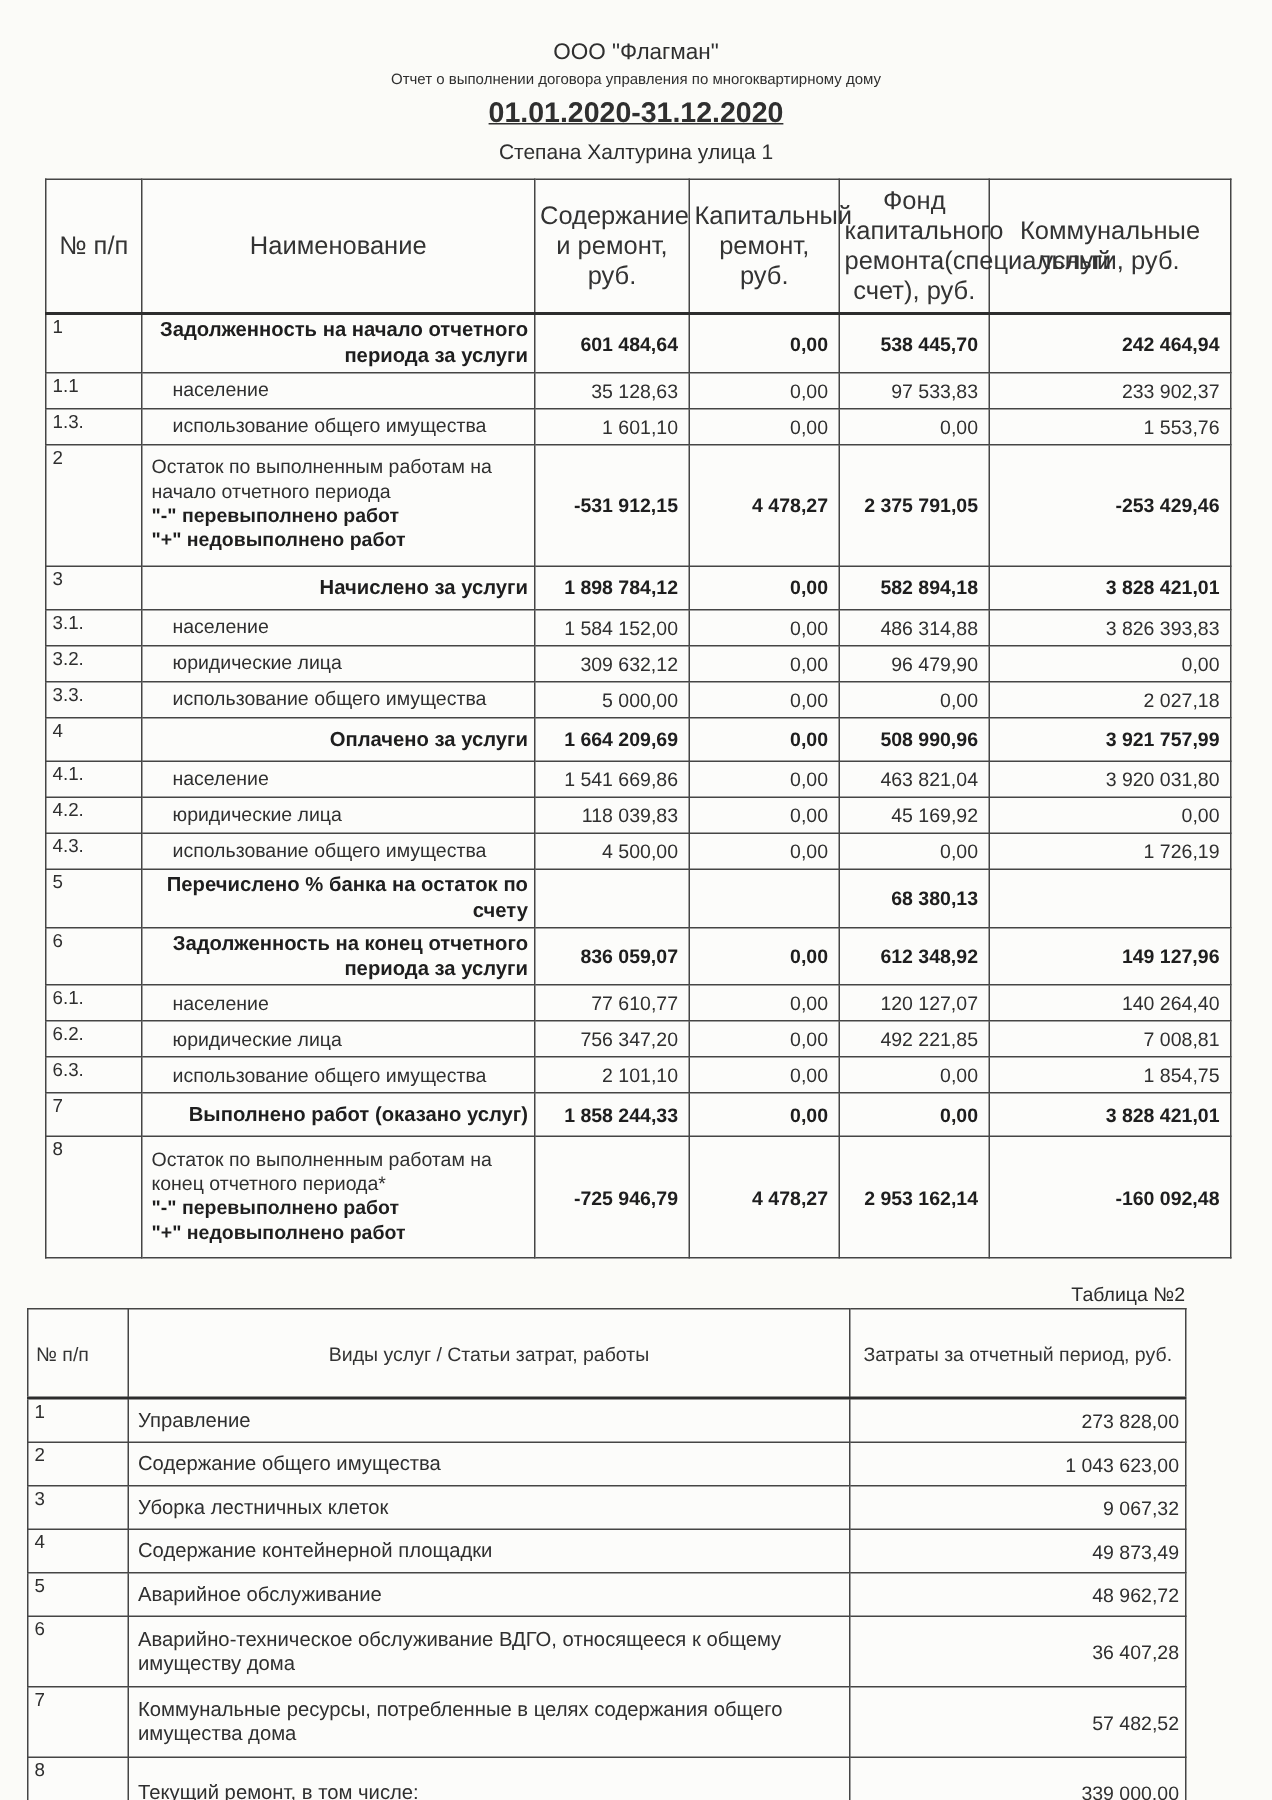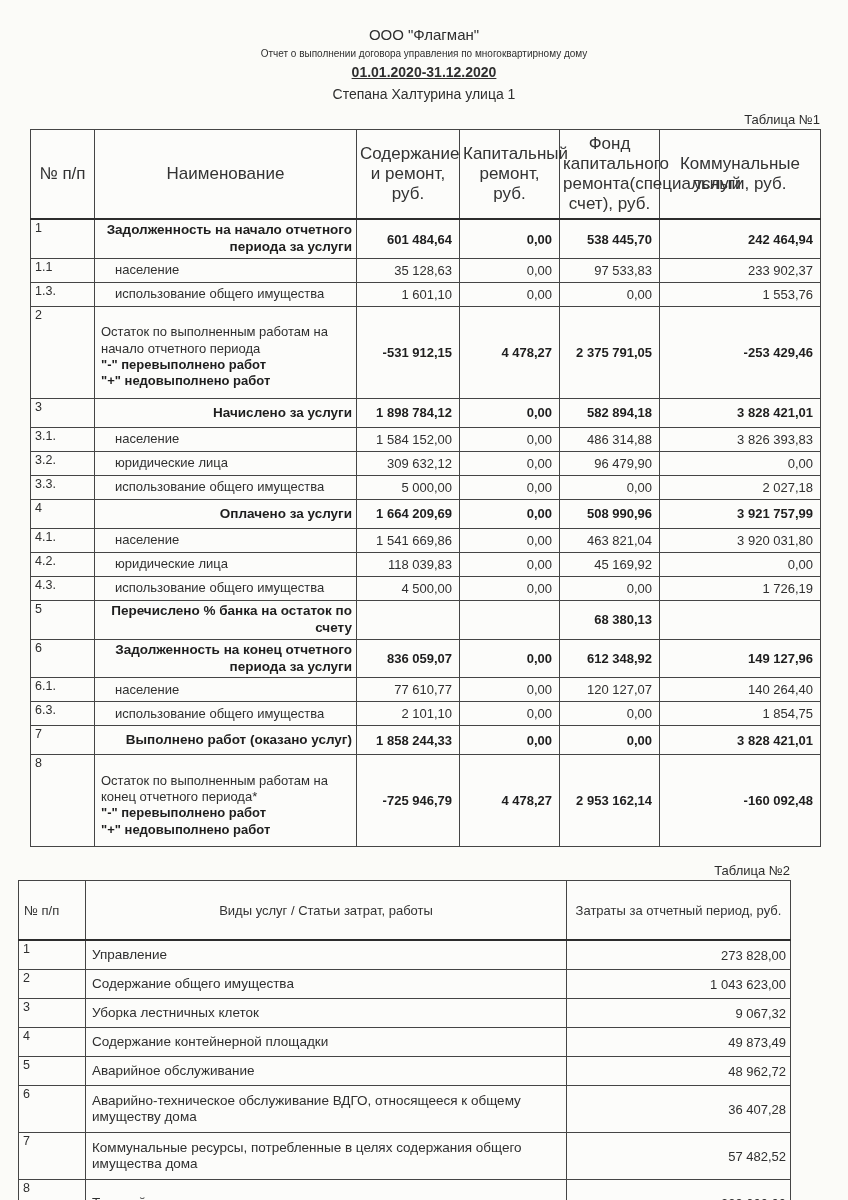--- a/index.html
+++ b/index.html
@@ -10,21 +10,21 @@
     color:#2f2f2f;
     position:relative;
     overflow:hidden;
   }
   .doc{padding-top:24px;}
 
   
   .header{text-align:center;line-height:1.4;}
   .h-org{font-size:15px;}
   .h-title{font-size:10px;margin-top:2px;}
-  .h-period{font-size:14px;font-weight:bold;text-decoration:underline;margin-top:2px;}
+  .h-period{font-size:19px;font-weight:bold;text-decoration:underline;margin-top:2px;}
   .h-addr{font-size:14px;margin-top:2px;}
 
   
   .caption{font-size:13px;text-align:right;margin:0 0 2px 0;color:#2c2c2c;}
   table{border-collapse:collapse;table-layout:fixed;background:#fcfcfa;}
   th,td{border:1.5px solid #454545;}
   th{font-weight:normal;font-size:17px;text-align:center;vertical-align:middle;padding:4px 3px;color:#333;}
   thead tr{border-bottom:2.5px solid #2d2d2d;}
   td{font-size:13px;}
   .num{vertical-align:top;text-align:left;padding:1px 2px 1px 4px;font-size:12.5px;font-weight:normal;}
@@ -36,21 +36,21 @@
   .t1{width:790px;}
   .t1 thead th{height:48px;}
   .t1 .r-main .name, .t1 .r-main .val{font-weight:bold;color:#1e1e1e;}
   .t1 .r-main .name{font-size:13.5px;text-align:right;}
   .t1 .r-sub .name{padding-left:20px;}
   .t1 .r-sub td{height:19px;}
   .t1 .r-main td{height:24px;}
   .t1 .r-multi .name-text{font-weight:normal;}
   .t1 .r-multi .note{font-weight:bold;color:#1e1e1e;}
   .t1 .r-multi .val{font-weight:bold;color:#1e1e1e;}
-  .t1 .r-multi .name{padding-top:12px;padding-bottom:3px;}
+  .t1 .r-multi .name{padding-top:1px;padding-bottom:3px;}
   .t1 .r-multi td{height:76px;}
 
   
   .t2wrap{margin:16px 0 0 18px;width:772px;}
   .t2{width:772px;}
   .t2 thead th{height:50px;font-size:13px;}
   .t2 thead th:first-child{text-align:left;padding-left:5px;}
   .t2 .name{font-size:13.5px;padding:3px 6px;}
   .t2 .val{text-align:right;padding:2px 4px;}
   .t2 .r-normal td{height:22px;}
@@ -62,21 +62,20 @@
 <div class="doc">
 
   <div class="header">
     <div class="h-org">ООО "Флагман"</div>
     <div class="h-title">Отчет о выполнении договора управления по многоквартирному дому</div>
     <div class="h-period">01.01.2020-31.12.2020</div>
     <div class="h-addr">Степана Халтурина улица 1</div>
   </div>
 
   <div class="t1wrap">
-    <div class="caption">Таблица №1</div>
     <table class="t1">
       <colgroup>
         <col style="width:64px">
           <col style="width:262px">
           <col style="width:103px">
         <col style="width:100px">
           <col style="width:100px">
           <col style="width:161px">
       </colgroup>
       <thead>
@@ -236,20 +235,30 @@
             <td class="num">6.1.</td>
             <td class="name">
               <div class="name-text">население</div>
             </td>
             <td class="val">77 610,77</td>
             <td class="val">0,00</td>
             <td class="val">120 127,07</td>
             <td class="val">140 264,40</td>
           </tr>
           <tr class="r-sub">
+            <td class="num">6.2.</td>
+            <td class="name">
+              <div class="name-text">юридические лица</div>
+            </td>
+            <td class="val">756 347,20</td>
+            <td class="val">0,00</td>
+            <td class="val">492 221,85</td>
+            <td class="val">7 008,81</td>
+          </tr>
+          <tr class="r-sub">
             <td class="num">6.3.</td>
             <td class="name">
               <div class="name-text">использование общего имущества</div>
             </td>
             <td class="val">2 101,10</td>
             <td class="val">0,00</td>
             <td class="val">0,00</td>
             <td class="val">1 854,75</td>
           </tr>
           <tr class="r-main">

